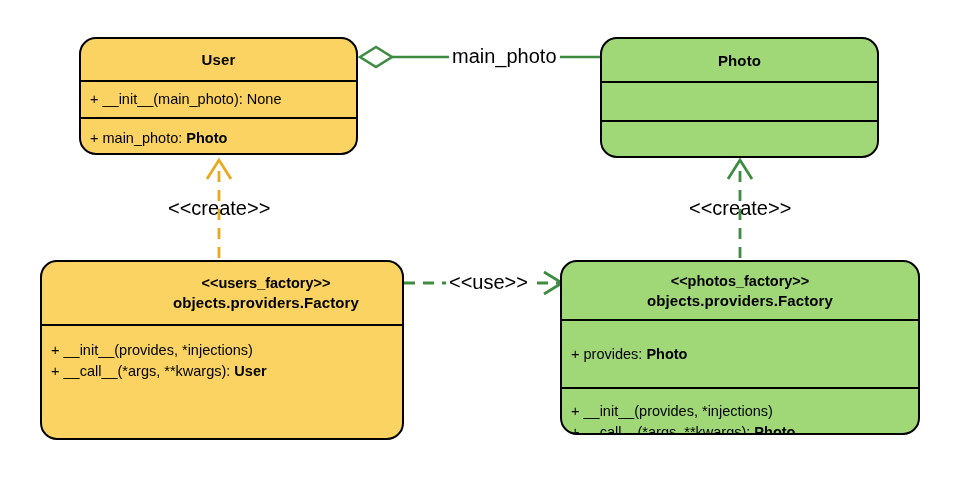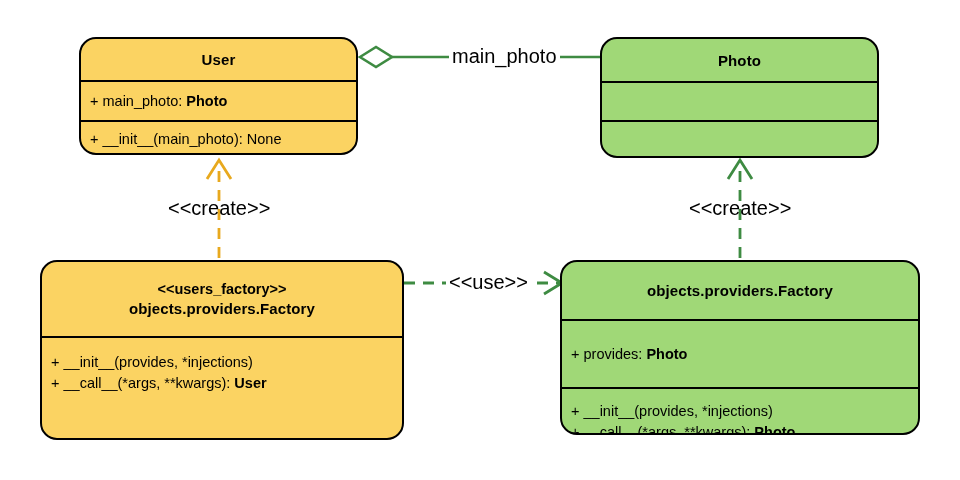--- a/index.html
+++ b/index.html
@@ -119,61 +119,62 @@
     <g>
       <line x1="404" y1="283" x2="560" y2="283" stroke="#3E8B42" stroke-width="2.8" stroke-dasharray="11,8"></line>
       <polyline points="544,272 562,283 544,294" fill="none" stroke="#3E8B42" stroke-width="2.8" stroke-linecap="butt"></polyline>
     </g>
   </svg>
 
   <div class="uml-class yellow" style="left:79px; top:37px; width:279px; height:118px;">
     <div class="compartment title-comp" style="height:41px;">
       <div class="cls-name">User</div>
     </div>
+    <div class="compartment divided ops-comp" style="height:37px;">
+      <div class="member">
+        <span>+</span>
+        <span>__init__(main_photo): None</span>
+      </div>
+    </div>
     <div class="compartment divided attr-comp" style="height:40px;">
       <div class="member">
         <span>+</span>
         <span>main_photo: </span><b>Photo</b>
-      </div>
-    </div>
-    <div class="compartment divided ops-comp" style="height:37px;">
-      <div class="member">
-        <span>+</span>
-        <span>__init__(main_photo): None</span>
       </div>
     </div>
   </div>
 
   <div class="uml-class green" style="left:600px; top:37px; width:279px; height:121px;">
     <div class="compartment title-comp" style="height:42px;">
       <div class="cls-name">Photo</div>
     </div>
     <div class="compartment divided attr-comp" style="height:39px;"></div>
     <div class="compartment divided ops-comp" style="height:40px;"></div>
   </div>
 
   <div class="uml-class yellow" style="left:40px; top:260px; width:364px; height:180px;">
-    <div class="compartment title-comp" style="height:74px;">
+    <div class="compartment title-comp" style="height:62px;margin-left:44px;">
       <div class="cls-stereotype">&lt;&lt;users_factory&gt;&gt;</div>
       <div class="cls-name">objects.providers.Factory</div>
     </div>
     <div class="compartment divided ops-comp" style="height:66px; padding-top:6px;">
       <div class="member">
         <span>+</span>
         <span>__init__(provides, *injections)</span>
       </div>
       <div class="member">
         <span>+</span>
         <span>__call__(*args, **kwargs): </span><b>User</b>
       </div>
     </div>
   </div>
 
   <div class="uml-class green" style="left:560px; top:260px; width:360px; height:175px;">
     <div class="compartment title-comp" style="height:57px;">
+      <div class="cls-stereotype">&lt;&lt;photos_factory&gt;&gt;</div>
       <div class="cls-name">objects.providers.Factory</div>
     </div>
     <div class="compartment divided attr-comp" style="height:68px;">
       <div class="member">
         <span>+</span>
         <span>provides: </span><b>Photo</b>
       </div>
     </div>
     <div class="compartment divided ops-comp" style="height:63px; padding-top:4px;">
       <div class="member">

